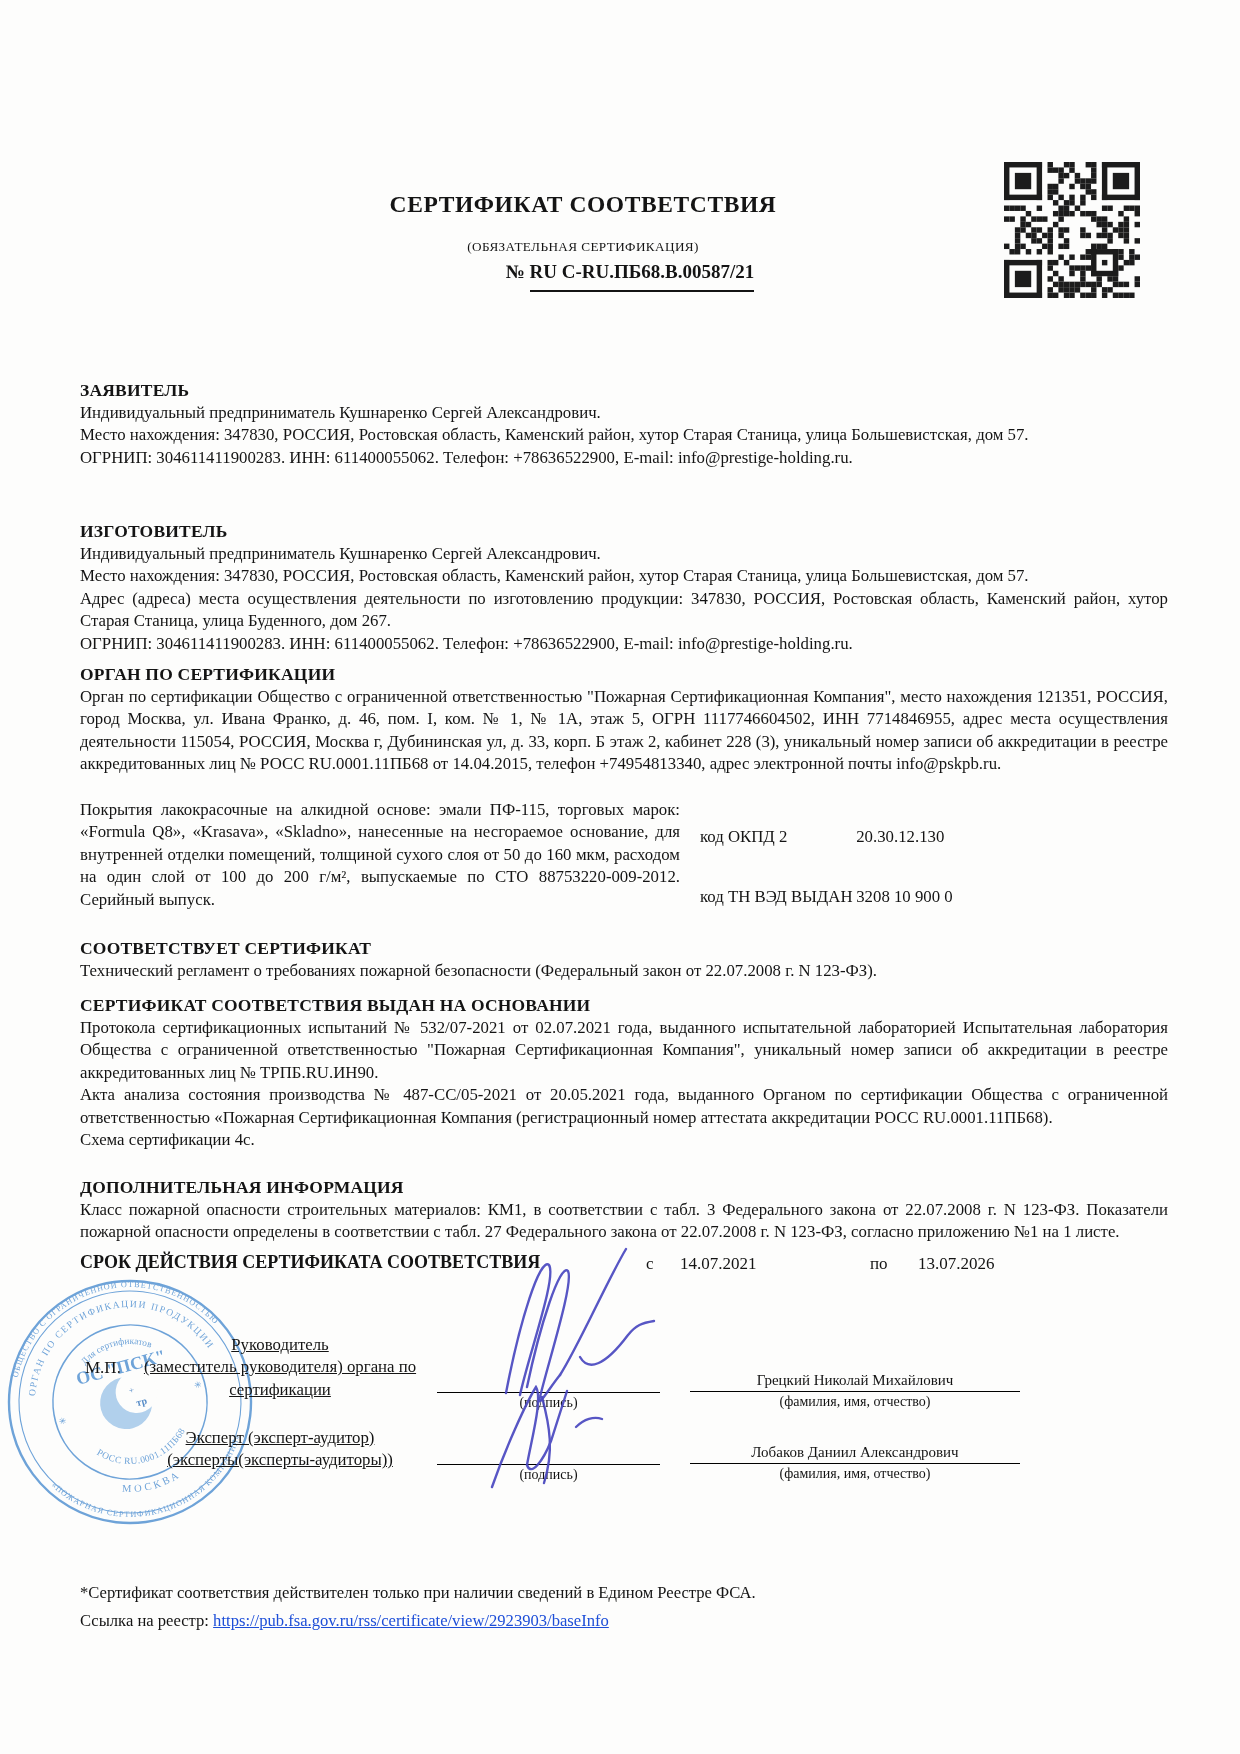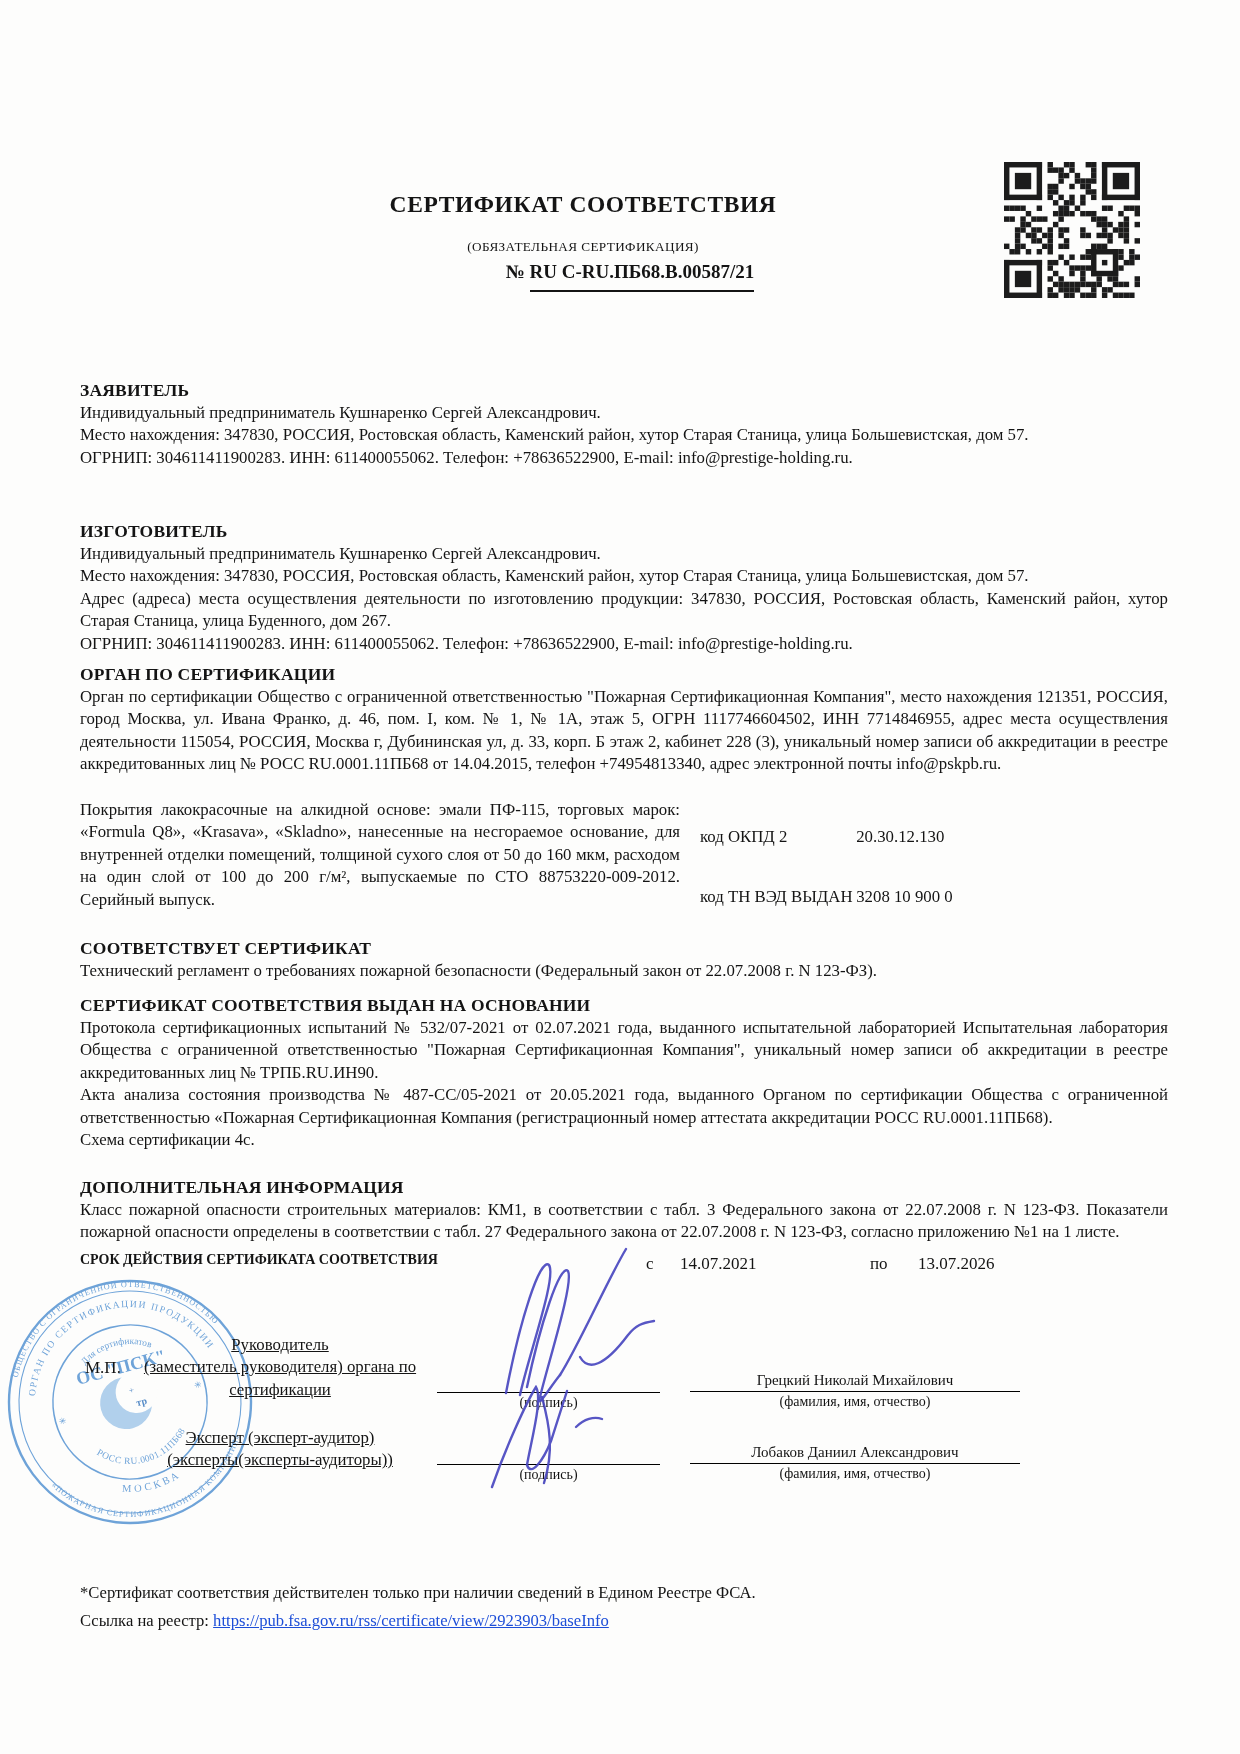--- a/index.html
+++ b/index.html
@@ -12,21 +12,21 @@
   .h{font-weight:700;font-size:17.5px;line-height:23px;letter-spacing:.2px;}
   .b{font-size:16.8px;line-height:22.4px;text-align:justify;margin:0;}
   .title{font-weight:700;font-size:23.5px;letter-spacing:.6px;text-align:center;}
   .subtitle{font-size:13.2px;letter-spacing:.4px;text-align:center;}
   .cnum{font-weight:700;font-size:19px;text-align:center;}
   .cnum .und{border-bottom:2px solid #141414;padding-bottom:8px;}
   .codes{position:absolute;left:620px;top:0;width:468px;}
   .code-row{position:absolute;left:0;font-size:16.8px;white-space:nowrap;}
   .code-label{display:inline-block;width:152px;}
   .validity{position:absolute;left:80px;width:1088px;top:1252px;z-index:2;height:30px;}
-  .validity .vh{position:absolute;left:0;top:0;font-weight:700;font-size:14px;}
+  .validity .vh{position:absolute;left:0;top:0;font-weight:700;font-size:18px;}
   .vtxt{position:absolute;top:2px;font-size:17px;}
   .signing{position:absolute;left:80px;top:1300px;width:1088px;height:210px;z-index:2;}
   .preline{white-space:pre-line;text-decoration:underline;}
   .rolehead{position:absolute;left:50px;top:34px;width:300px;text-align:center;font-size:16.8px;line-height:22.4px;}
   .roleexp{position:absolute;left:50px;top:127px;width:300px;text-align:center;font-size:16.8px;line-height:22.4px;}
   .mp{position:absolute;left:5px;top:58px;font-size:17px;}
   .sigline{border-top:1.6px solid #000;}
   .cap{font-size:14px;text-align:center;line-height:20px;}
   .namecell{font-size:15px;text-align:center;line-height:21px;}
   .footer-note{font-size:16.6px;line-height:28px;}

